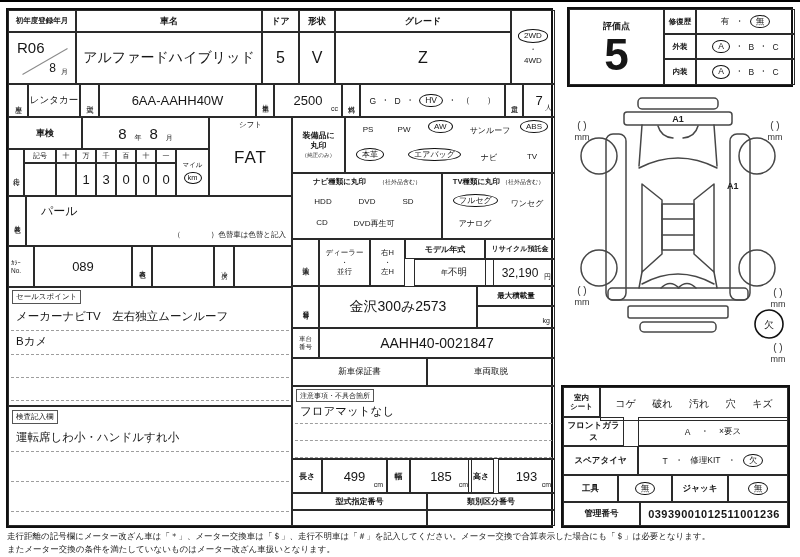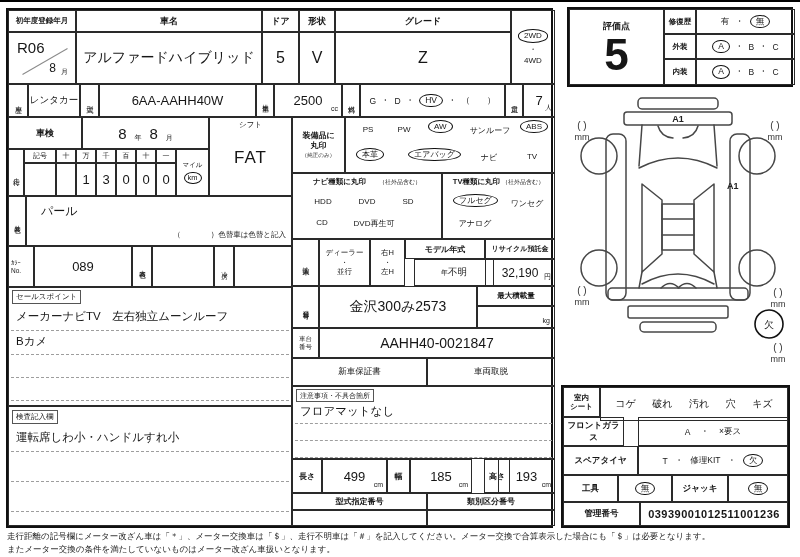--- a/index.html
+++ b/index.html
@@ -225,21 +225,21 @@
     <div class="c b f" style="left:284px;top:449px;width:30px;height:34px;font-size:8px;font-weight:bold">長さ</div>
     <div class="c b" style="left:314px;top:449px;width:65px;height:34px">
       <span class="abs f" style="left:0;top:0;width:100%;height:100%;font-size:13px">499</span>
       <span class="abs" style="right:3px;bottom:4px;font-size:7px">cm</span>
     </div>
     <div class="c b f" style="left:379px;top:449px;width:23px;height:34px;font-size:8px;font-weight:bold">幅</div>
     <div class="c b" style="left:402px;top:449px;width:62px;height:34px">
       <span class="abs f" style="left:0;top:0;width:100%;height:100%;font-size:13px">185</span>
       <span class="abs" style="right:3px;bottom:4px;font-size:7px">cm</span>
     </div>
-    <div class="c b f" style="left:476px;top:449px;width:26px;height:34px;font-size:8px;font-weight:bold">高さ</div>
+    <div class="c b f" style="left:460px;top:449px;width:26px;height:34px;font-size:8px;font-weight:bold">高さ</div>
     <div class="c b" style="left:490px;top:449px;width:57px;height:34px">
       <span class="abs f" style="left:0;top:0;width:100%;height:100%;font-size:13px">193</span>
       <span class="abs" style="right:3px;bottom:4px;font-size:7px">cm</span>
     </div>
 
     <div class="c b f" style="left:284px;top:483px;width:135px;height:17px;font-size:8px;font-weight:bold">型式指定番号</div>
     <div class="c b f" style="left:419px;top:483px;width:128px;height:17px;font-size:8px;font-weight:bold">類別区分番号</div>
     <div class="c b f" style="left:284px;top:500px;width:135px;height:16px;font-size:9px"></div>
     <div class="c b f" style="left:419px;top:500px;width:128px;height:16px;font-size:9px"></div>
   </div>

